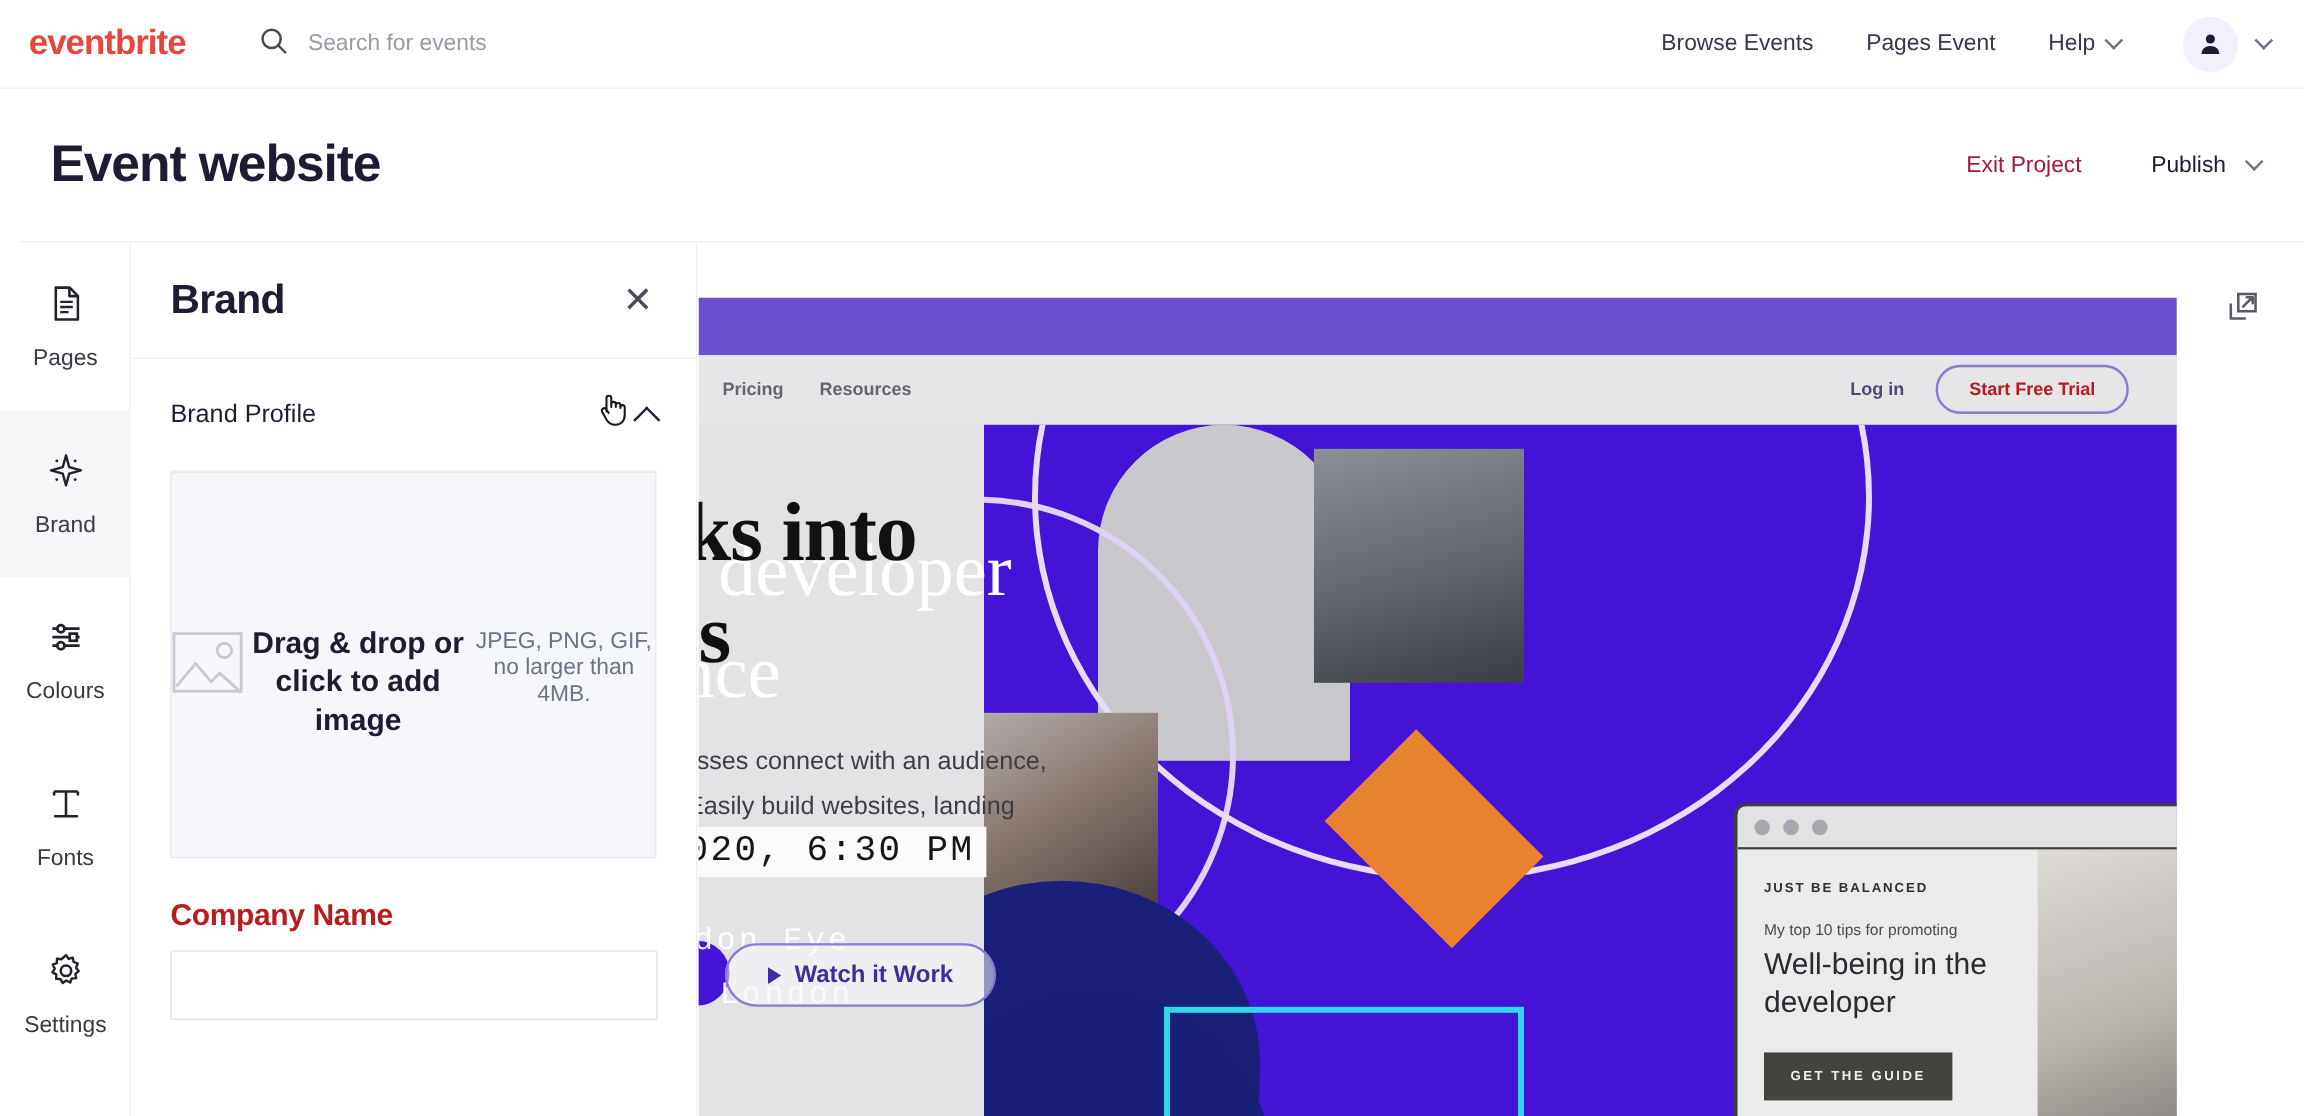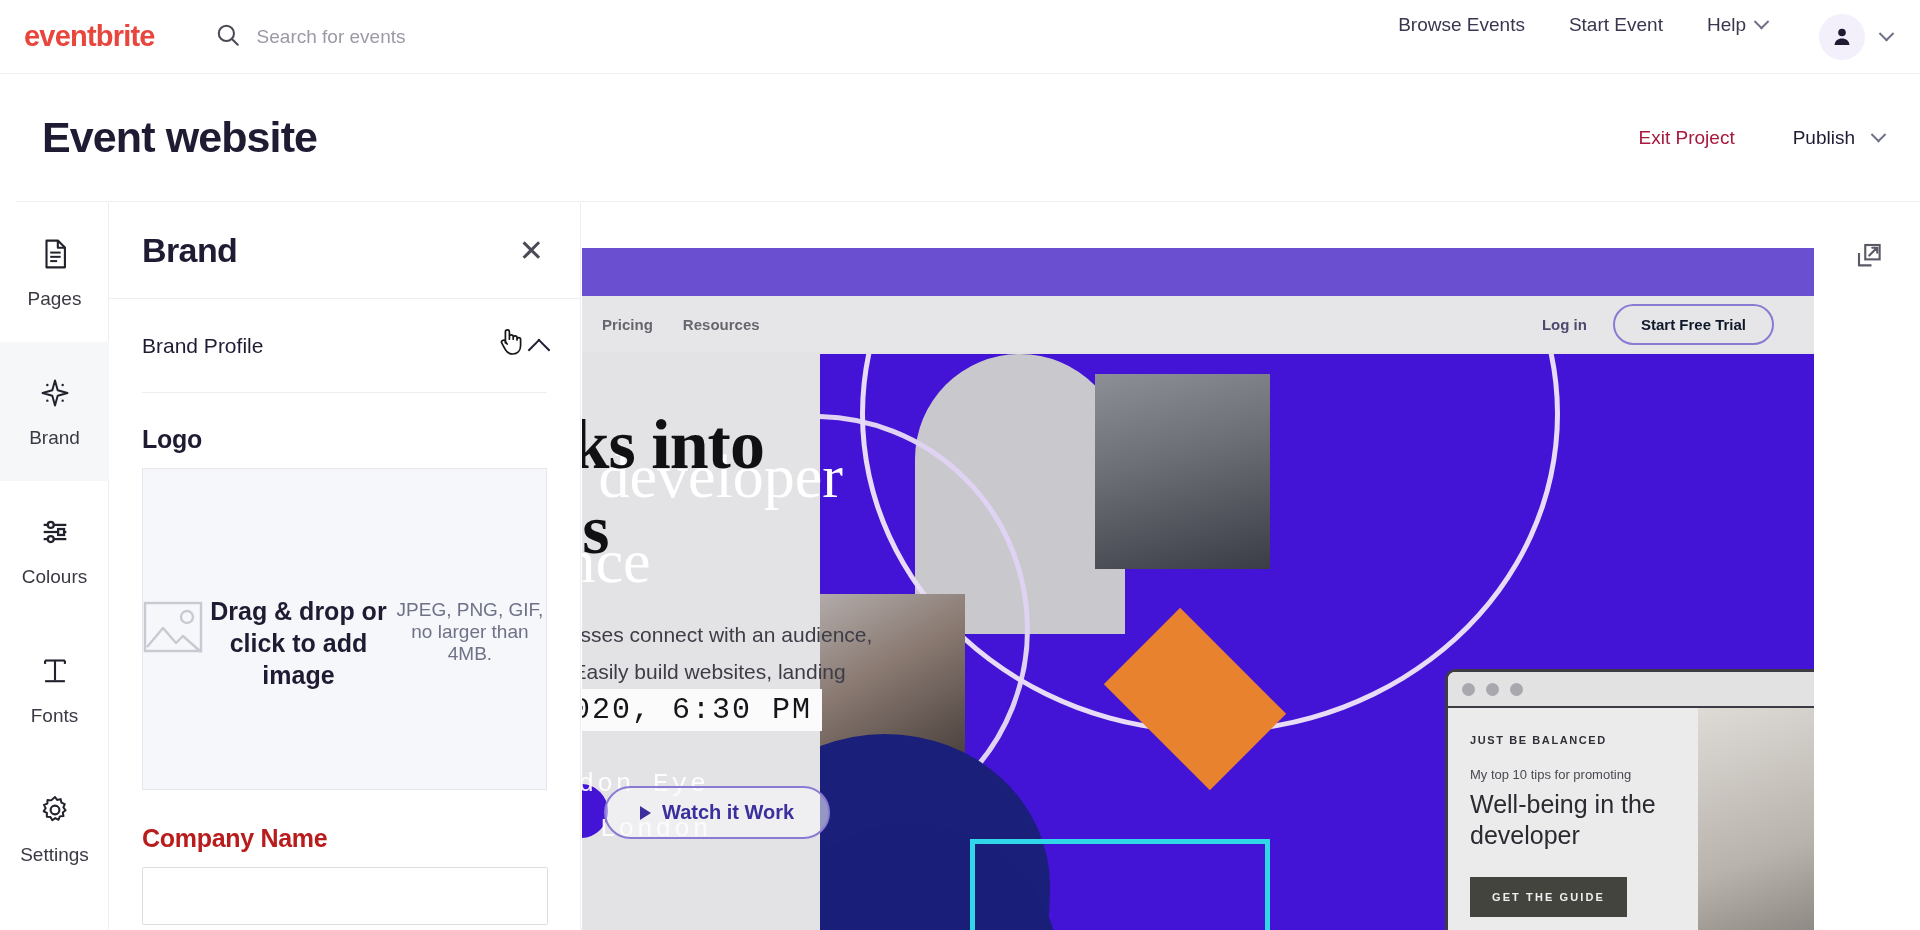--- a/index.html
+++ b/index.html
@@ -34,21 +34,21 @@
   }
   .nav-search .magnifier { display:block; }
   .nav-search-input {
     border: none; outline: none; background: transparent;
     font-size: 19px; color: #3a3a44;
     font-family: "Liberation Sans", sans-serif;
     width: 340px;
   }
   .nav-search-input::placeholder { color: #9a9aa6; }
   .nav-right {
-    display: flex; align-items: flex-start; gap: 0;
+    display: flex; align-items: center; gap: 0;
     margin-right: 28px;
   }
   .nav-link {
     font-size: 19px; color: #39364f;
     padding: 0 22px;
     cursor: pointer;
     white-space: nowrap;
     display: flex; align-items: center; gap: 10px;
   }
   .caret {
@@ -243,21 +243,21 @@
     margin-left: auto; margin-right: 40px;
     display: flex; align-items: center; gap: 26px;
   }
   .site-login {
     font-size: 15px; color: #2a2250; font-weight: 700; opacity:.8;
   }
   .site-trial-btn {
     border: 2px solid #8a7ad4;
     border-radius: 30px;
     padding: 10px 26px;
-    font-size: 15px; color: #0f172a; font-weight: 700;
+    font-size: 15px; color: #b91c1c; font-weight: 700;
     background: transparent;
     white-space: nowrap;
   }
 
   
   .hero-purple {
     position: absolute;
     left: 238px; top: 106px;
     width: 994px; height: 584px;
     background: #4313d6;
@@ -437,21 +437,21 @@
       </svg>
     </span>
     <input class="nav-search-input" type="text" placeholder="Search for events" style="">
   </div>
 
   <div class="nav-right">
     <div class="nav-link">
       <span>Browse Events</span>
     </div>
     <div class="nav-link">
-      <span>Start Event</span>
+      <span>Pages Event</span>
     </div>
     <div class="nav-link">
       <span>Help</span>
       <span class="caret"></span>
     </div>
     <div class="avatar-wrap">
       <span class="avatar">
         <svg width="24" height="24" viewBox="0 0 24 24">
           <circle cx="12" cy="7.5" r="3.8" fill="#1e1b33"></circle>
           <path d="M4.6 20c0-4.1 3.3-6.6 7.4-6.6s7.4 2.5 7.4 6.6z" fill="#1e1b33"></path>
@@ -549,21 +549,20 @@
   <div class="accordion-row">
     <span class="accordion-label">Brand Profile</span>
     <span class="chevron-up"></span>
     <span class="hand-cursor">
       <svg width="28" height="32" viewBox="0 0 28 32">
         <path d="M8.4 17.8V6.8a2 2 0 0 1 4 0v7.4M12.4 13.8v-2a1.9 1.9 0 0 1 3.8 0v2.2M16.2 14.2v-1.4a1.9 1.9 0 0 1 3.8 0v1.8M20 15v-.6a1.8 1.8 0 0 1 3.6 0v6.2c0 5.2-3.2 8.4-7.8 8.4-4.4 0-6.2-2-7.6-4.6l-3.4-6.2a2 2 0 0 1 3.4-2.1l2 3" fill="#ffffff" stroke="#15151a" stroke-width="1.7" stroke-linejoin="round" stroke-linecap="round"></path>
       </svg>
     </span>
   </div>
 
-  <div class="section-label">Logo</div>
 
   <div class="dropzone">
     <span>
       <svg width="60" height="54" viewBox="0 0 60 54" fill="none">
         <rect x="2" y="3" width="56" height="48" stroke="#c9c9d2" stroke-width="2.4"></rect>
         <circle cx="44" cy="17" r="6" stroke="#c9c9d2" stroke-width="2.4"></circle>
         <path d="M4 47l16-19 13 15 7-7 18 16" stroke="#c9c9d2" stroke-width="2.4" stroke-linejoin="round"></path>
       </svg>
     </span>
     <div class="dz-title">Drag &amp; drop or click to add image</div>

